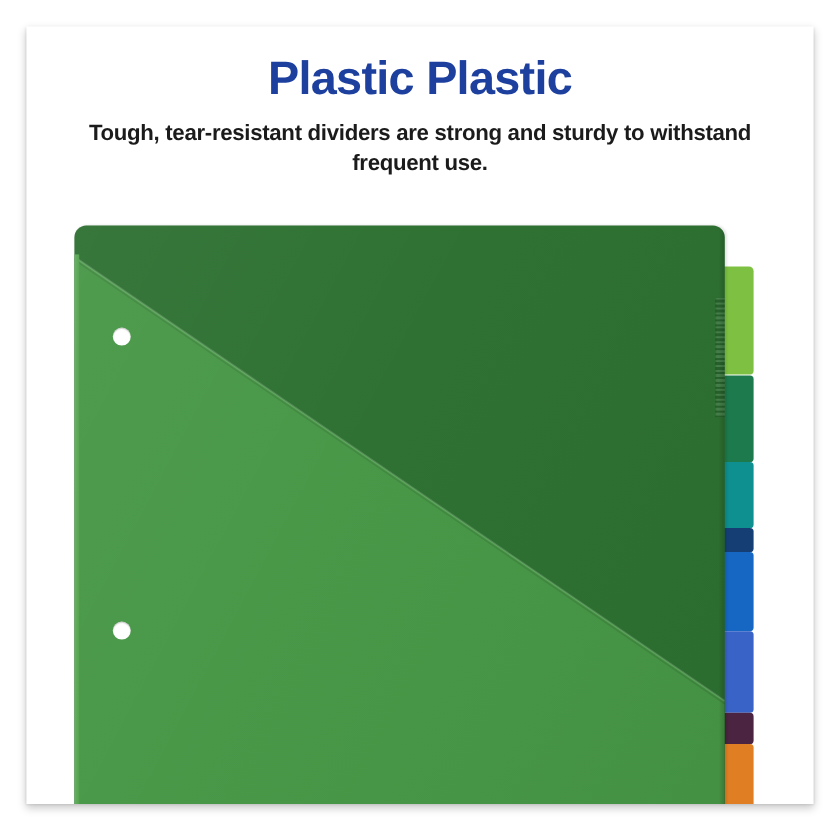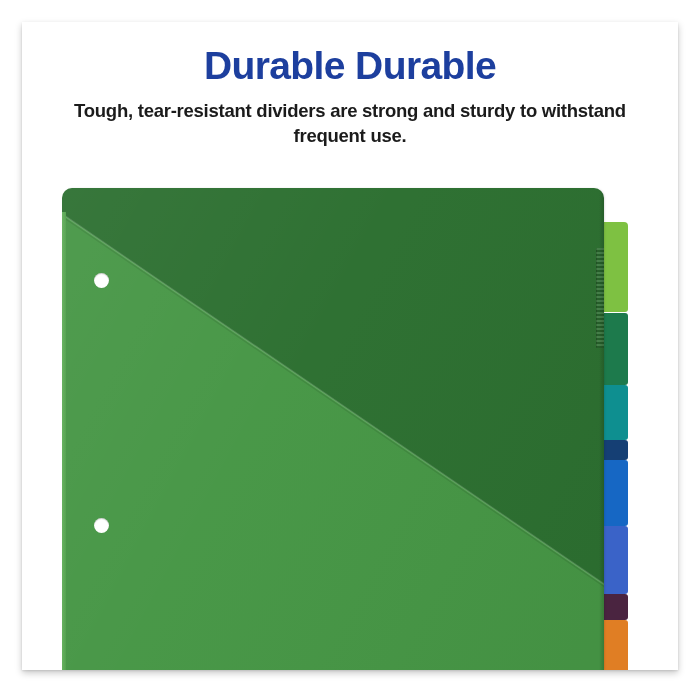--- a/index.html
+++ b/index.html
@@ -180,21 +180,21 @@
   }
 </style>
 </head>
 <body>
 
 <div id="stage">
 
   <div id="card">
 
     <div id="copy-block">
-      <h1 id="headline" style="color: rgb(29, 63, 158);">Durable Durable</h1>
+      <h1 id="headline" style="color: rgb(29, 63, 158);">Plastic Plastic</h1>
       <p id="subhead" style="color: rgb(27, 27, 27);">
         <span>Tough, tear-resistant dividers are strong and sturdy</span>
         <span>to withstand frequent use.</span>
       </p>
     </div>
 
     <div id="divider-assembly">
 
       <div class="tab first" style="top:200px;height:90px;background:#7ec142;"></div>
       <div class="tab" style="top:291px;height:72px;background:#1d7a4c;"></div>

